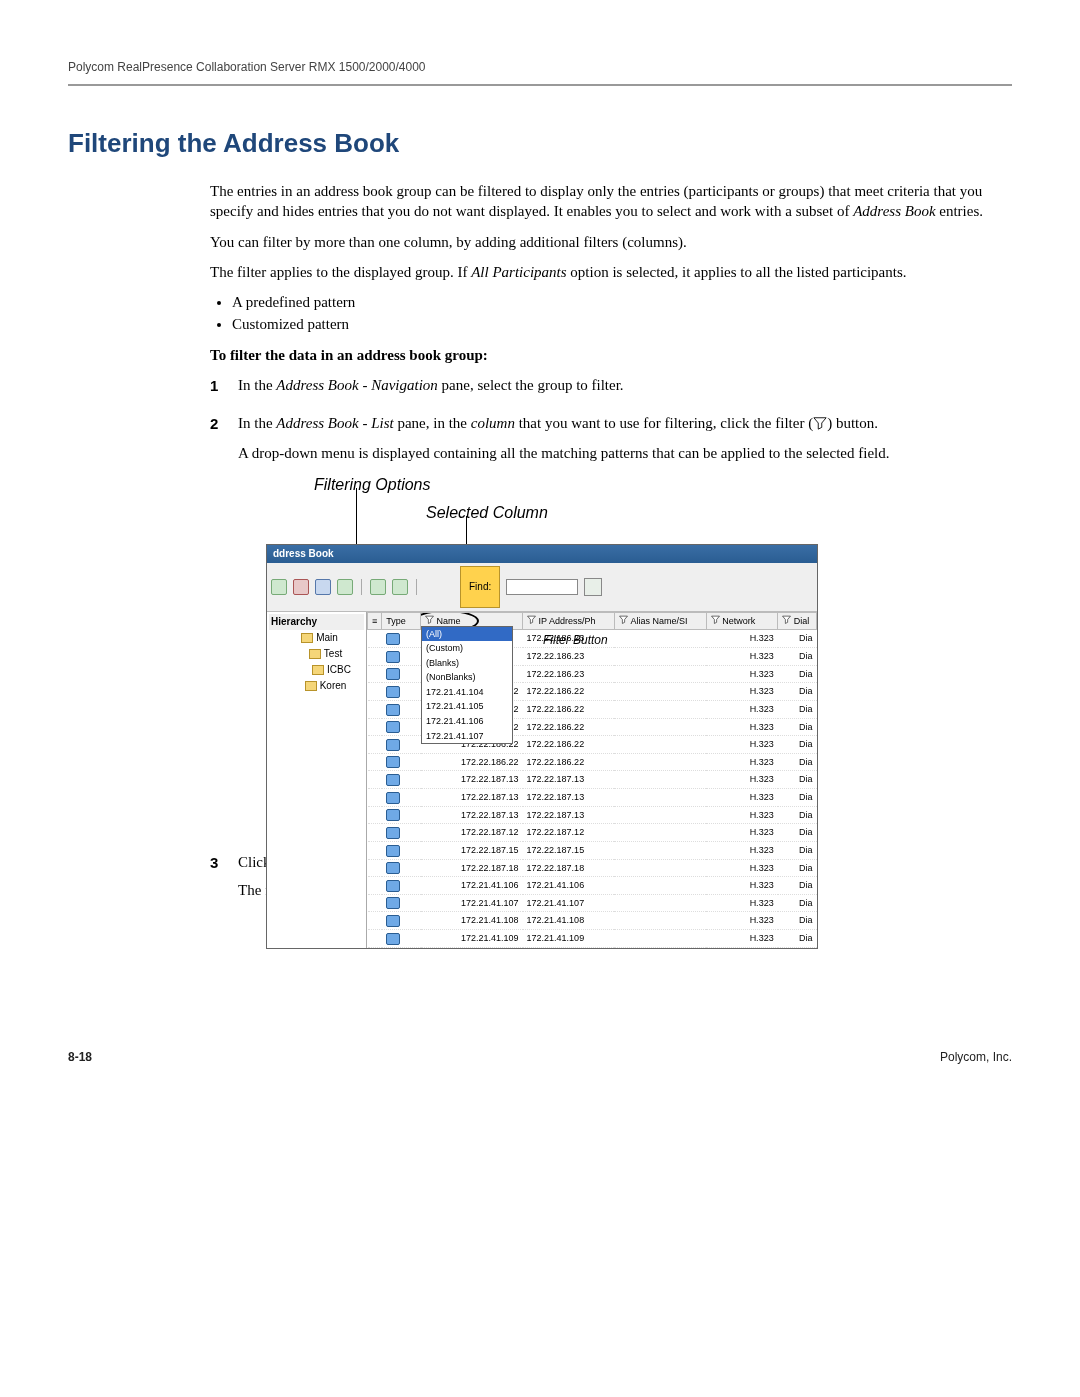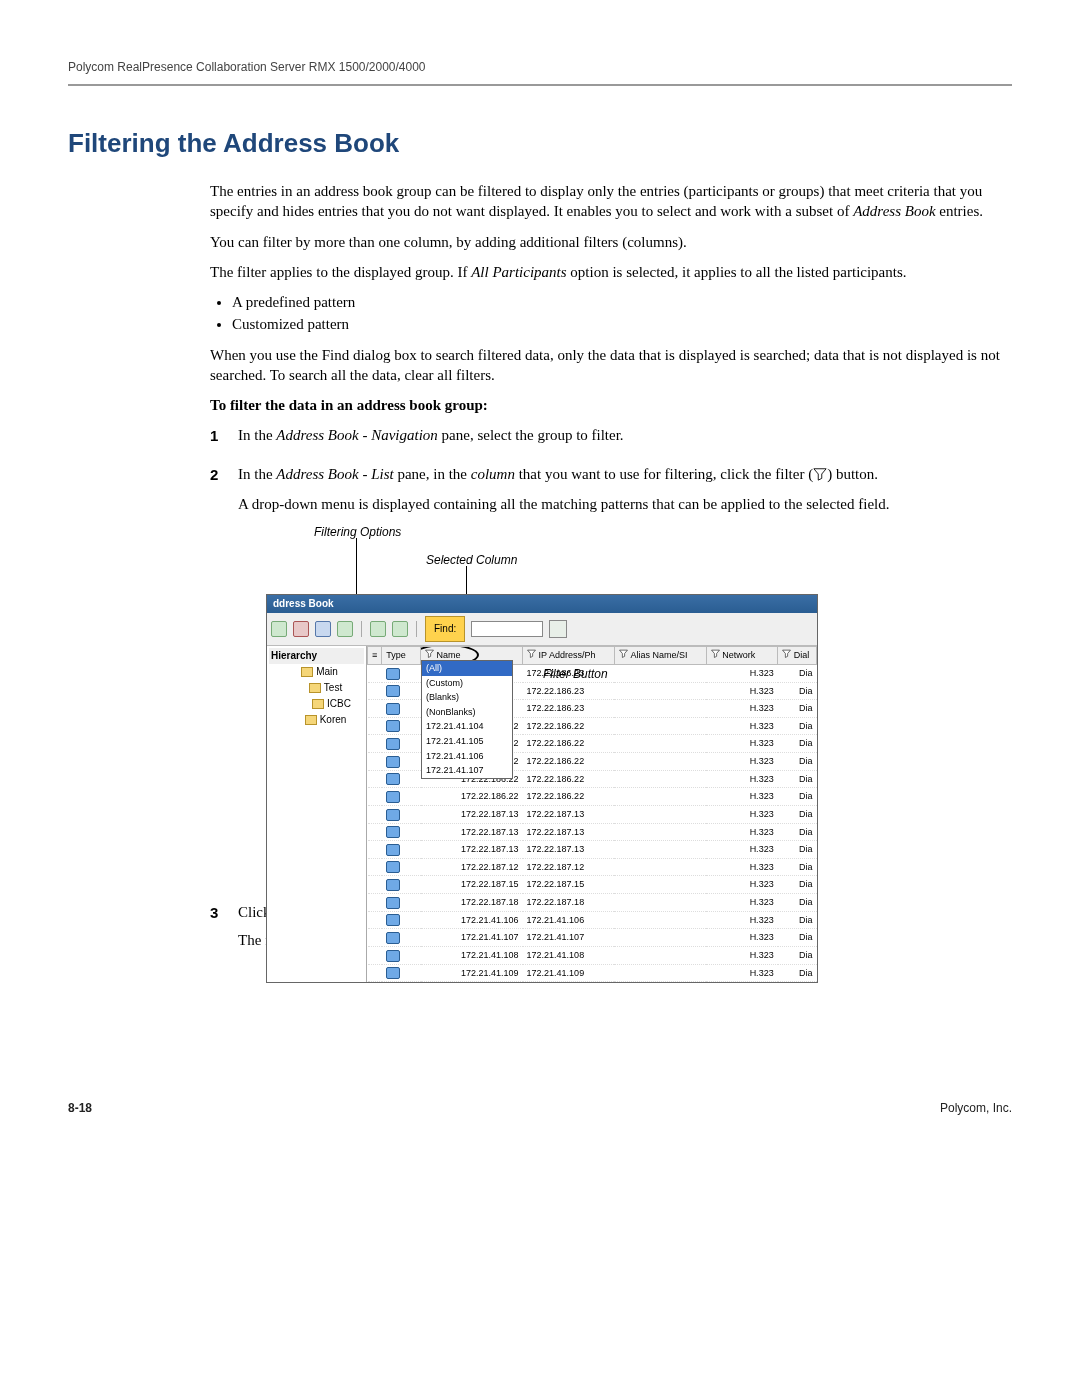--- a/index.html
+++ b/index.html
@@ -82,21 +82,21 @@
   .funnel svg { width: 14px; height: 14px; }
 
   .callout-wrap {
     position: relative;
     margin: 10px 0 8px 28px;
   }
   .callout-label {
     position: absolute;
     font-family: Arial, Helvetica, sans-serif;
     font-style: italic;
-    font-size: 12px;
+    font-size: 16px;
     color: #000;
   }
   .callout-line {
     position: absolute;
     background: #000;
   }
 
   .address-book {
     position: relative;
     top: 70px;
@@ -125,22 +125,23 @@
     width: 14px; height: 14px;
     display: inline-block;
     border: 1px solid #7a7;
     background: #cfe8cf;
     border-radius: 2px;
   }
   .tb-icon.red { border-color:#a55; background:#e8c8c8; }
   .tb-icon.blue { border-color:#57a; background:#c8d8ef; }
   .tb-sep { width:1px; height:16px; background:#aaa; margin:0 2px; }
   .find-label {
-    background:#ffd24d; padding:5px 8px; border:1px solid #b8932a;
+    background:#ffd24d; padding:13px 8px; border:1px solid #b8932a;
     font-size:10px;
+    margin-left:35px;
   }
   .find-input {
     border:1px solid #888; height:14px; width:70px; background:#fff;
   }
   .find-go {
     width:16px; height:16px; border:1px solid #888; background:#e8efe8;
   }
 
   .ab-body { display:flex; }
   .ab-tree {
@@ -237,21 +238,20 @@
     <p>
       <span>The filter applies to the displayed group. If </span><span class="em">All Participants</span><span> option is selected, it applies to all the listed participants.</span>
     </p>
 
 
     <ul class="bullets">
       <li>A predefined pattern</li>
       <li>Customized pattern</li>
     </ul>
 
-    <p>When you use the Find dialog box to search filtered data, only the data that is displayed is searched; data that is not displayed is not searched. To search all the data, clear all filters.</p>
 
 
     <p class="lead-bold">To filter the data in an address book group:</p>
 
     <ol class="steps">
 
       <li>
         <span class="num">1</span>
         <div class="step-body">
           <p>

